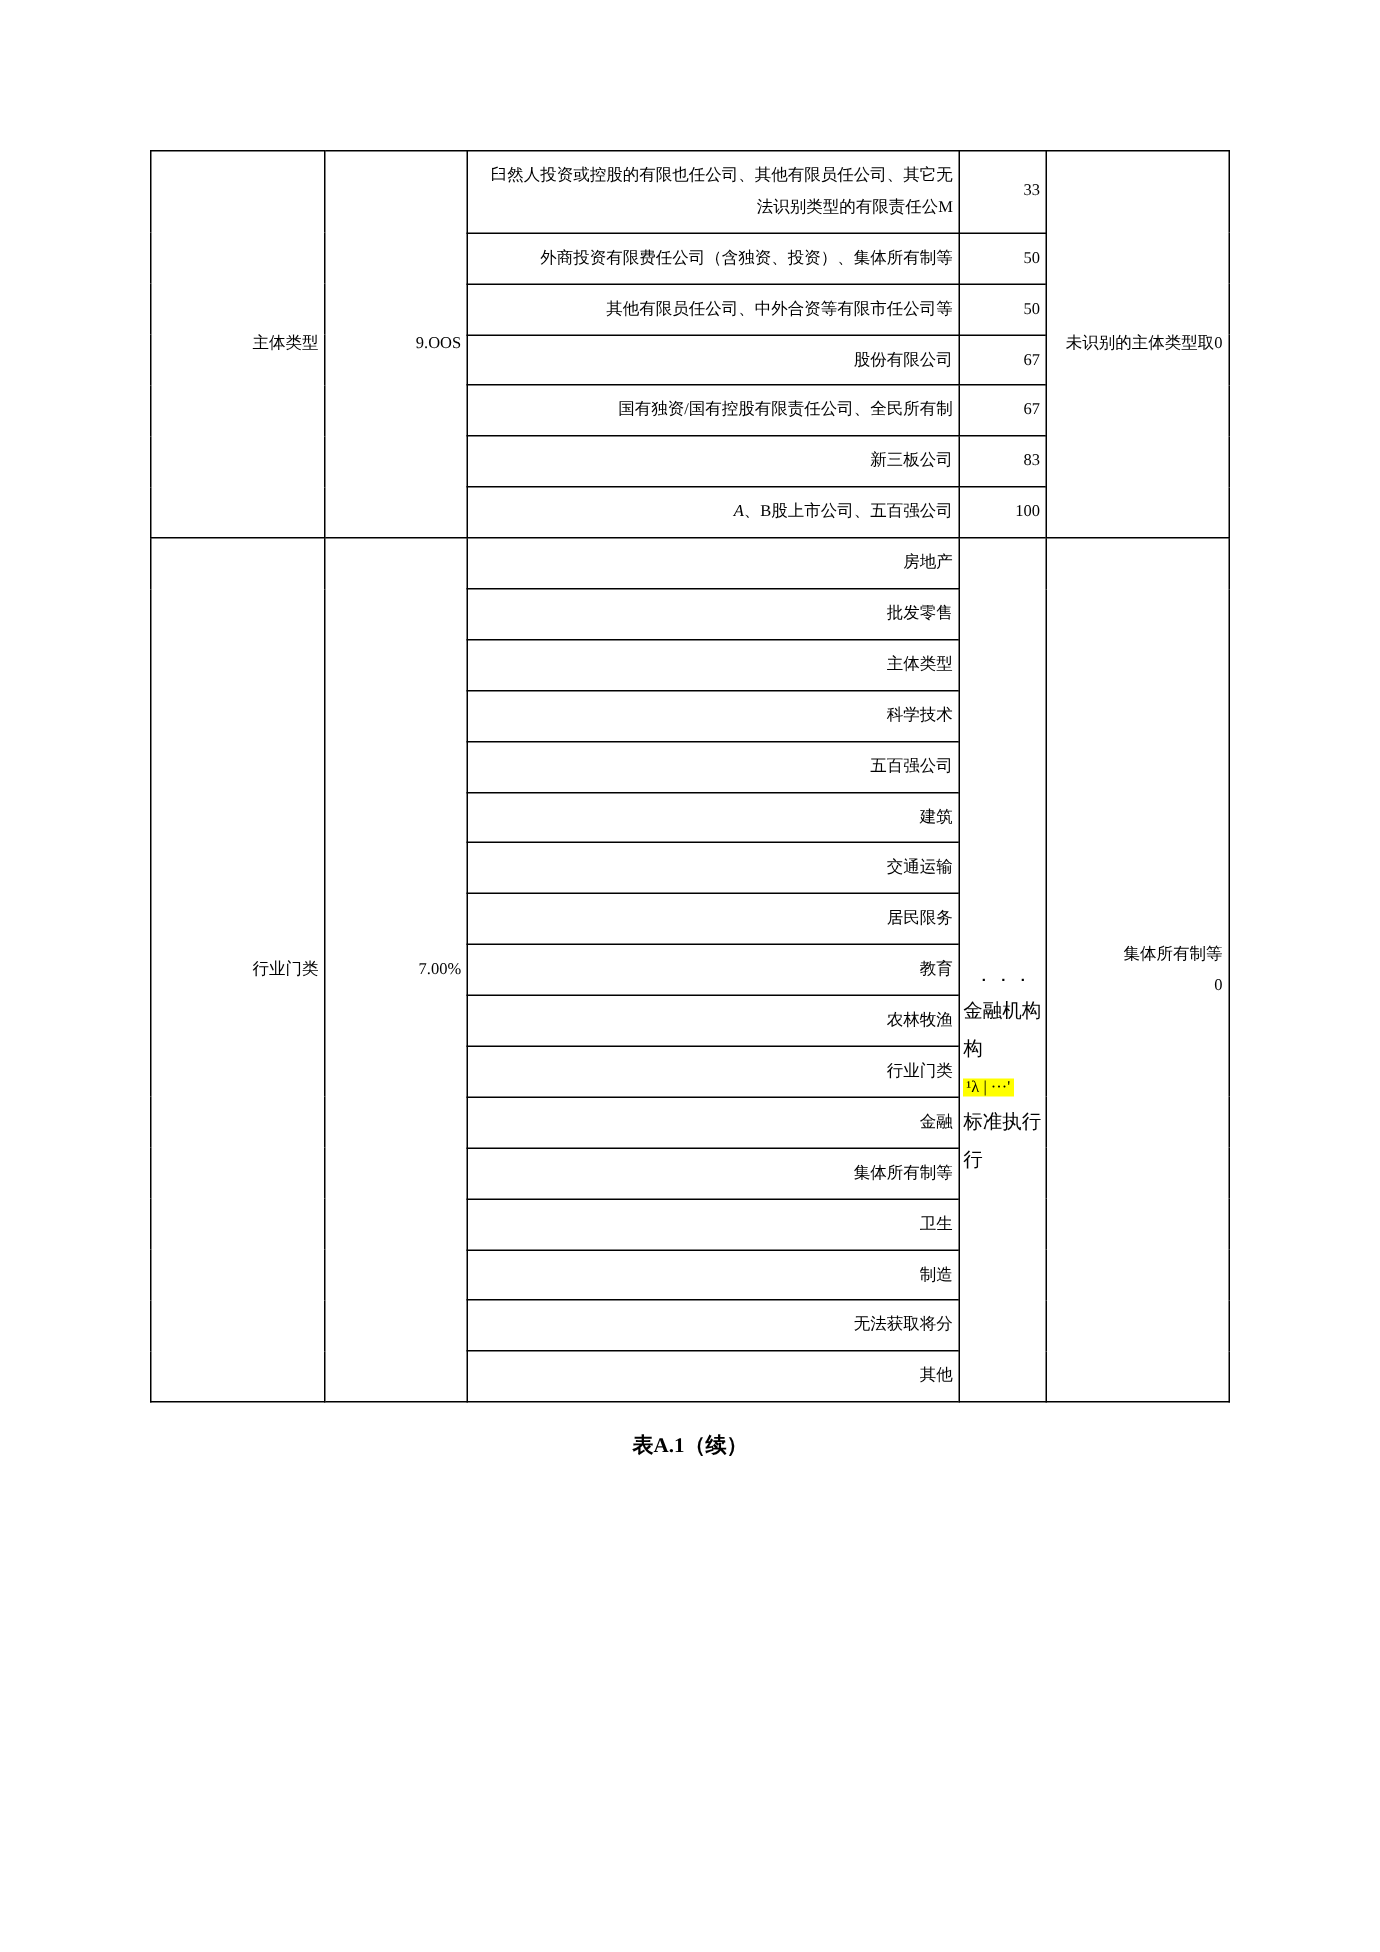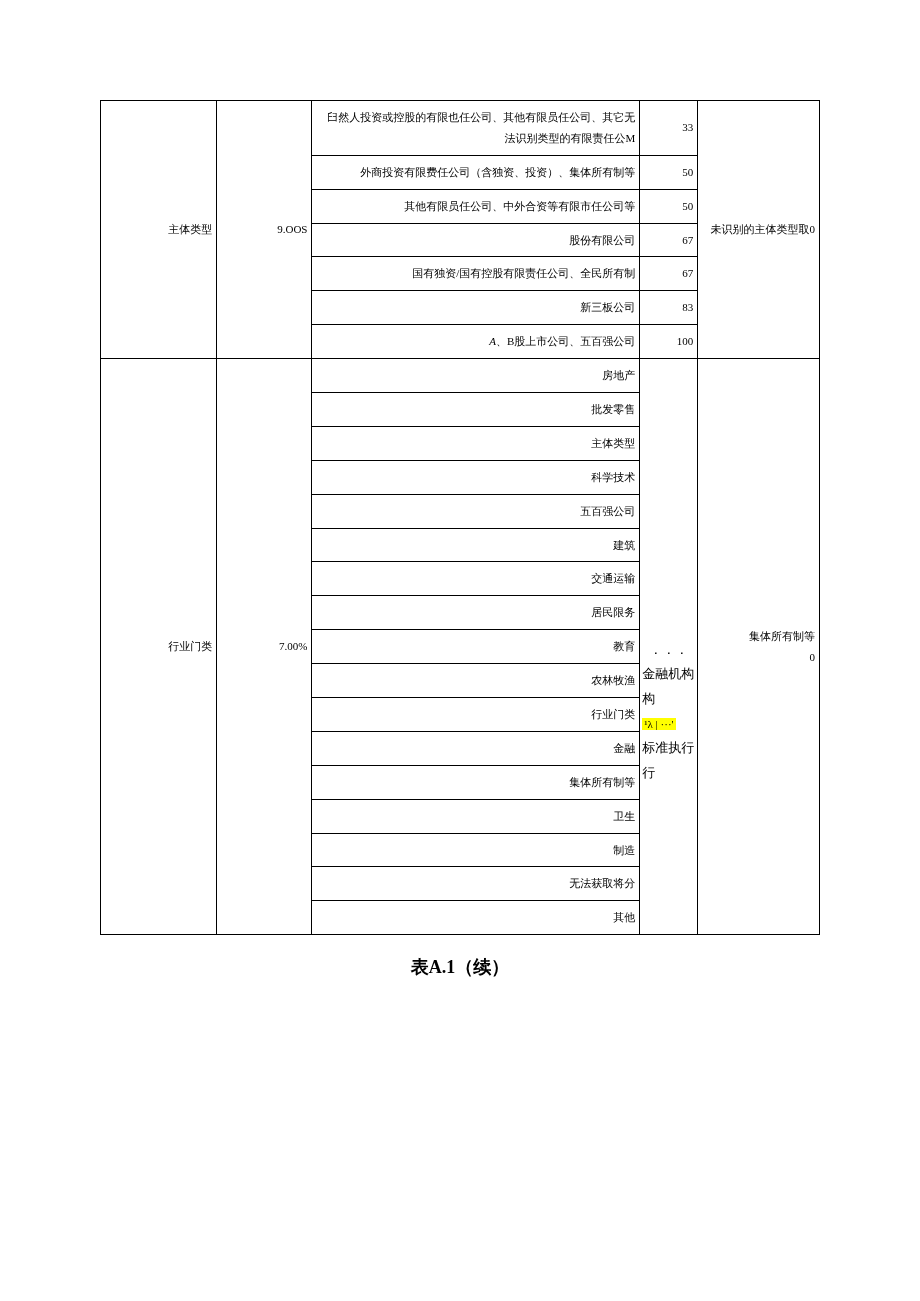--- a/index.html
+++ b/index.html
@@ -23,21 +23,21 @@
     padding: 6px 4px;
     text-align: right;
     vertical-align: middle;
     line-height: 1.9;
     font-size: 11px;
   }
   .bold { font-weight: normal; }
   .caption {
     text-align: center;
     font-weight: bold;
-    font-size: 18px;
+    font-size: 14px;
     margin: 20px 0 4px 0;
   }
   .col1 { width: 110px; }
   .col2 { width: 90px; }
   .col3 { width: 310px; }
   .col4 { width: 55px; }
   .col5 { width: 115px; }
   .hl {
     background: #ffff00;
     font-size: 11px;

